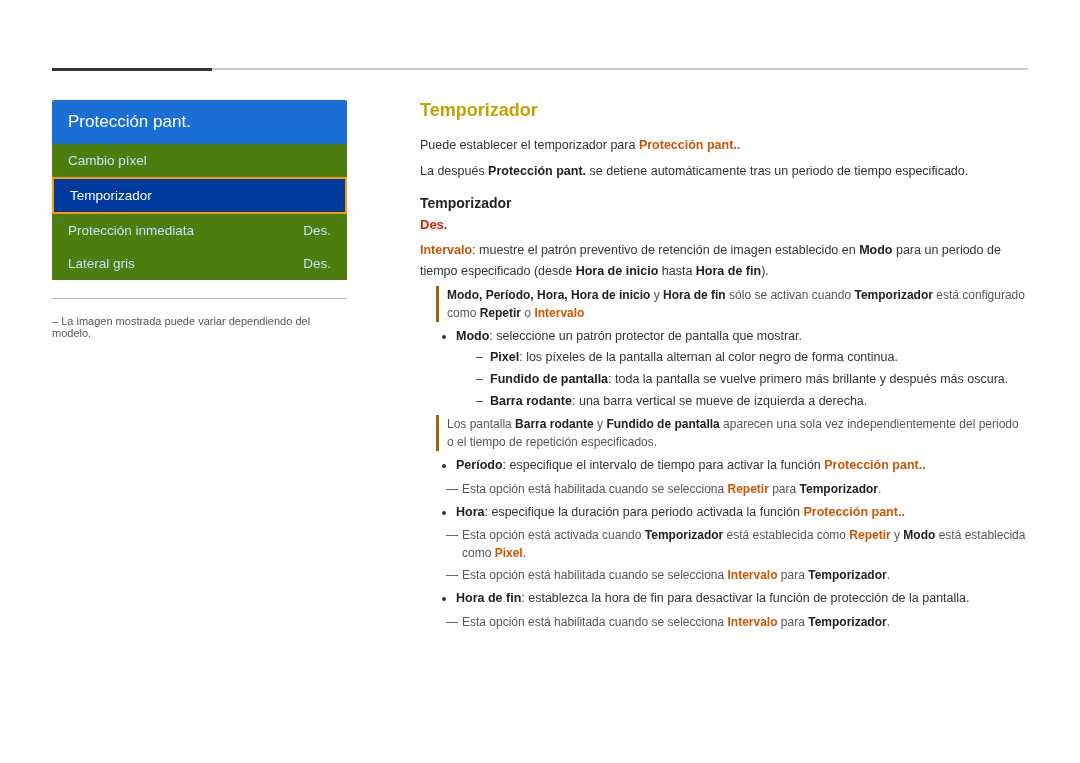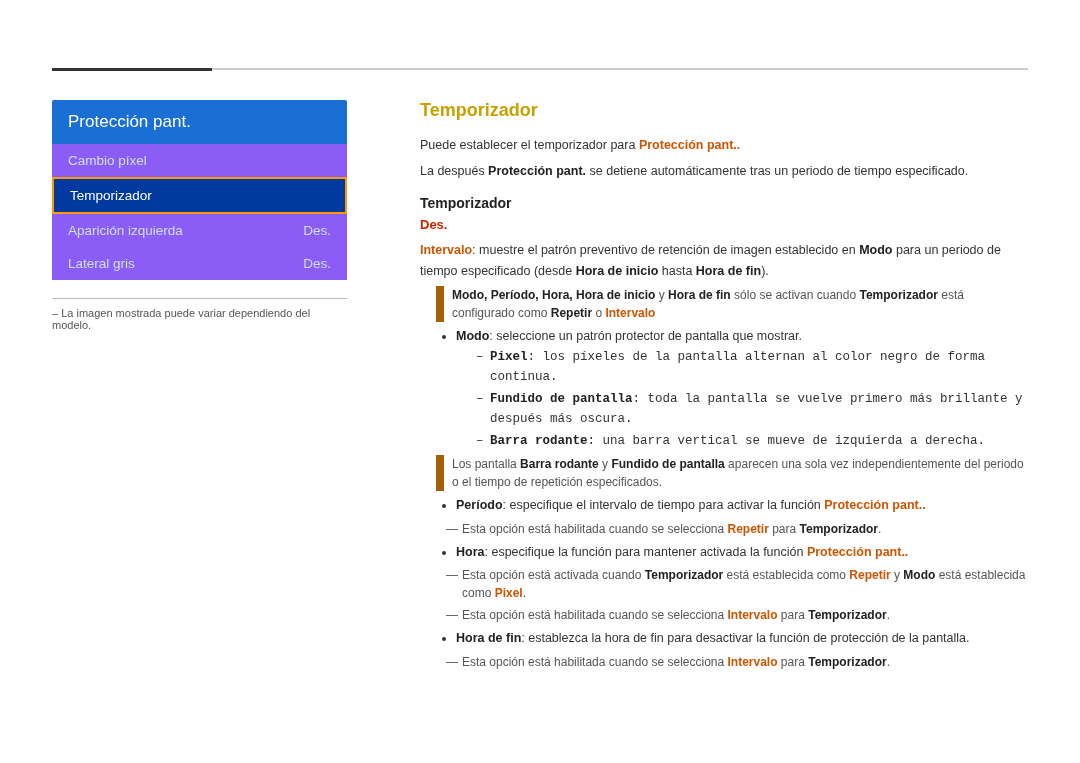--- a/index.html
+++ b/index.html
@@ -41,42 +41,42 @@
     .sidebar-title {
       background: #1a6fd4;
       color: #fff;
       font-size: 17px;
       font-weight: 500;
       padding: 12px 16px;
       border-radius: 2px 2px 0 0;
     }
 
     .sidebar-item {
-      background: #8b5cf6;
+      background: #4d7c0f;
       color: #cce0ff;
       font-size: 13.5px;
       padding: 9px 16px;
       cursor: pointer;
       display: flex;
       justify-content: space-between;
       align-items: center;
     }
 
     .sidebar-item.active {
       background: #003a9e;
       color: #fff;
       border: 2px solid #ff9900;
     }
 
     .sidebar-note {
       margin-top: 18px;
       font-size: 11px;
       color: #555;
       border-top: 1px solid #bbb;
-      padding-top: 8px;
+      padding-top: 16px;
     }
 
     
     .main-content {
       position: absolute;
       top: 100px;
       left: 420px;
       right: 52px;
       bottom: 40px;
       overflow-y: auto;
@@ -120,41 +120,40 @@
 
     .bold-orange { color: #cc5500; font-weight: bold; }
     .bold-dark { font-weight: bold; color: #222; }
 
     .note-line {
       font-size: 12px;
       color: #555;
       margin-left: 16px;
       margin-bottom: 4px;
       padding-left: 8px;
-      border-left: 8px solid #a16207;
+      border-left: 3px solid #a16207;
       line-height: 1.5;
     }
 
     .bullet-list {
       margin-left: 36px;
       margin-bottom: 4px;
     }
 
     .bullet-item {
       font-size: 12.5px;
       color: #333;
       line-height: 1.65;
       margin-bottom: 3px;
       list-style: disc;
     }
 
     .sub-bullet {
       margin-left: 20px;
       list-style: none;
-      font-family: Liberation Mono, monospace;
     }
 
     .sub-bullet-item {
       font-size: 12.5px;
       color: #333;
       line-height: 1.6;
       margin-bottom: 2px;
       position: relative;
       padding-left: 14px;
     }
@@ -193,21 +192,21 @@
   <div class="sidebar-title">Protección pant.</div>
   <div class="sidebar-item">
     <span>Cambio píxel</span>
     <span></span>
   </div>
   <div class="sidebar-item active">
     <span>Temporizador</span>
     <span></span>
   </div>
   <div class="sidebar-item">
-    <span>Aparición izquierda</span>
+    <span>Protección inmediata</span>
     <span>Des.</span>
   </div>
   <div class="sidebar-item">
     <span>Lateral gris</span>
     <span>Des.</span>
   </div>
   <div class="sidebar-note">– La imagen mostrada puede variar dependiendo del modelo.</div>
 </div>
 
 <div class="main-content">
@@ -258,21 +257,21 @@
     <li class="bullet-item">
       <span class="bold-dark">Período</span><span>: especifique el intervalo de tiempo para activar la función </span><span class="bold-orange">Protección pant..</span>
     </li>
   </ul>
   <div class="indent-note">
     <span>Esta opción está habilitada cuando se selecciona </span><span class="bold-orange">Repetir</span><span> para </span><span class="bold-dark">Temporizador</span><span>.</span>
   </div>
 
   <ul class="bullet-list">
     <li class="bullet-item">
-      <span class="bold-dark">Hora</span><span>: especifique la función para mantener activada la función </span><span class="bold-orange">Protección pant..</span>
+      <span class="bold-dark">Hora</span><span>: especifique la duración para periodo activada la función </span><span class="bold-orange">Protección pant..</span>
     </li>
   </ul>
   <div class="indent-note">
     <span>Esta opción está activada cuando </span><span class="bold-dark">Temporizador</span><span> está establecida como </span><span class="bold-orange">Repetir</span><span> y </span><span class="bold-dark">Modo</span><span> está establecida como </span><span class="bold-orange">Pixel</span><span>.</span>
   </div>
 
   <div class="indent-note">
     <span>Esta opción está habilitada cuando se selecciona </span><span class="bold-orange">Intervalo</span><span> para </span><span class="bold-dark">Temporizador</span><span>.</span>
   </div>
 

